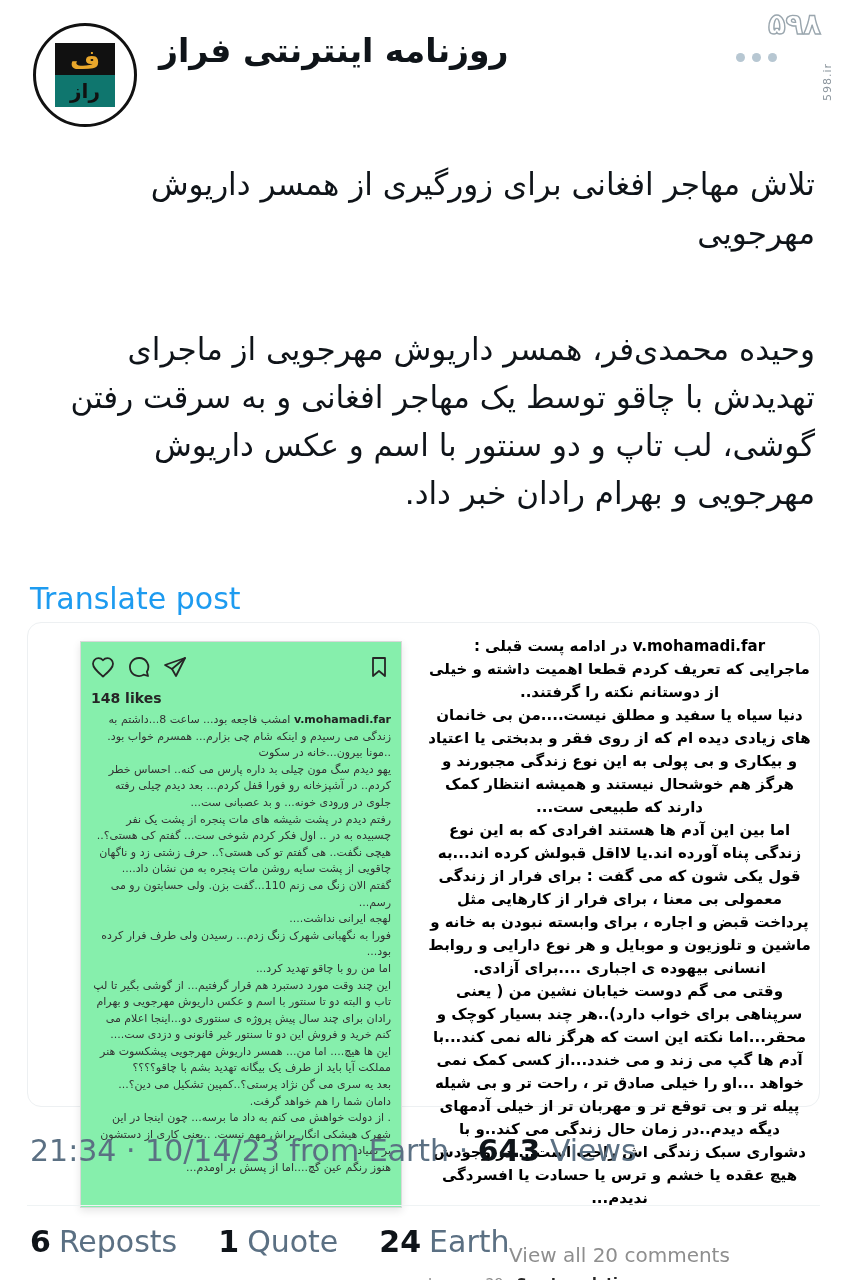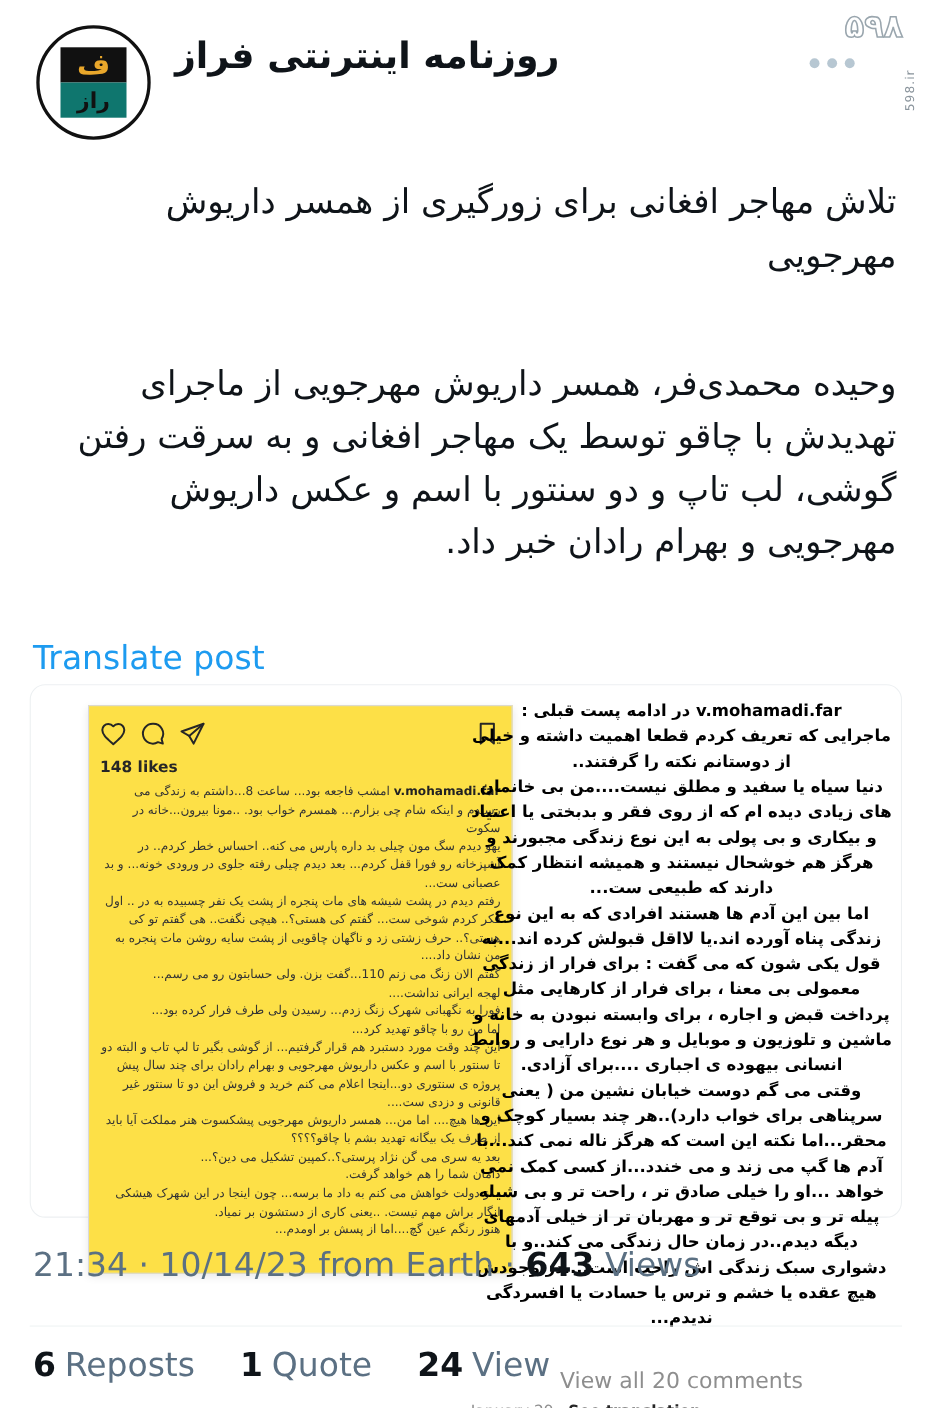--- a/index.html
+++ b/index.html
@@ -32,22 +32,22 @@
   
   .tweet-title{position:absolute;top:160px;left:30px;right:32px;direction:rtl;text-align:right;
                font-size:31px;line-height:49px;color:#0f1419;}
   .tweet-body{position:absolute;top:325px;left:30px;right:32px;direction:rtl;text-align:right;
               font-size:31px;line-height:48px;color:#0f1419;}
   .translate{position:absolute;top:581px;left:30px;font-size:30px;color:#1d9bf0;cursor:pointer;}
 
   
   .media{position:absolute;top:622px;left:27px;right:27px;height:483px;background:#fff;
          border:1px solid #edf0f2;border-radius:14px;}
-  .ig-card{position:absolute;left:52px;top:18px;width:386px;box-sizing:border-box;
-           background:#fde047;border:1px solid #d9d9d9;box-shadow:0 3px 8px rgba(0,0,0,.10);
+  .ig-card{position:absolute;left:52px;top:18px;width:322px;box-sizing:border-box;
+           background:#86efac;border:1px solid #d9d9d9;box-shadow:0 3px 8px rgba(0,0,0,.10);
            padding:10px 10px 14px 10px;}
   .ig-icons{display:flex;align-items:center;gap:12px;height:30px;}
   .ig-icons svg{width:24px;height:24px;stroke:#262626;fill:none;stroke-width:1.8;stroke-linejoin:round;stroke-linecap:round;}
   .ig-spacer{flex:1;}
   .ig-likes{font-size:14px;font-weight:bold;color:#262626;margin:8px 0 6px 0;}
   .ig-caption{direction:rtl;text-align:right;font-size:11px;line-height:16.6px;color:#333;
               white-space:pre-line;}
   .ig-caption b{color:#222;}
   .ig-right{position:absolute;left:400px;right:8px;top:12px;}
   .ig-right-text{direction:rtl;text-align:center;font-size:15px;font-weight:bold;line-height:23px;
@@ -151,16 +151,16 @@
 
   <div class="meta">
     <span>21:34 · 10/14/23 from Earth · </span><b>643</b><span> Views</span>
   </div>
 
   <div class="divider"></div>
 
   <div class="stats">
     <span class="stat"><b>6</b><span>Reposts</span></span>
     <span class="stat"><b>1</b><span>Quote</span></span>
-    <span class="stat"><b>24</b><span>View</span></span>
+    <span class="stat"><b>24</b><span>Earth</span></span>
   </div>
 
 </div>
 
 </body></html>

